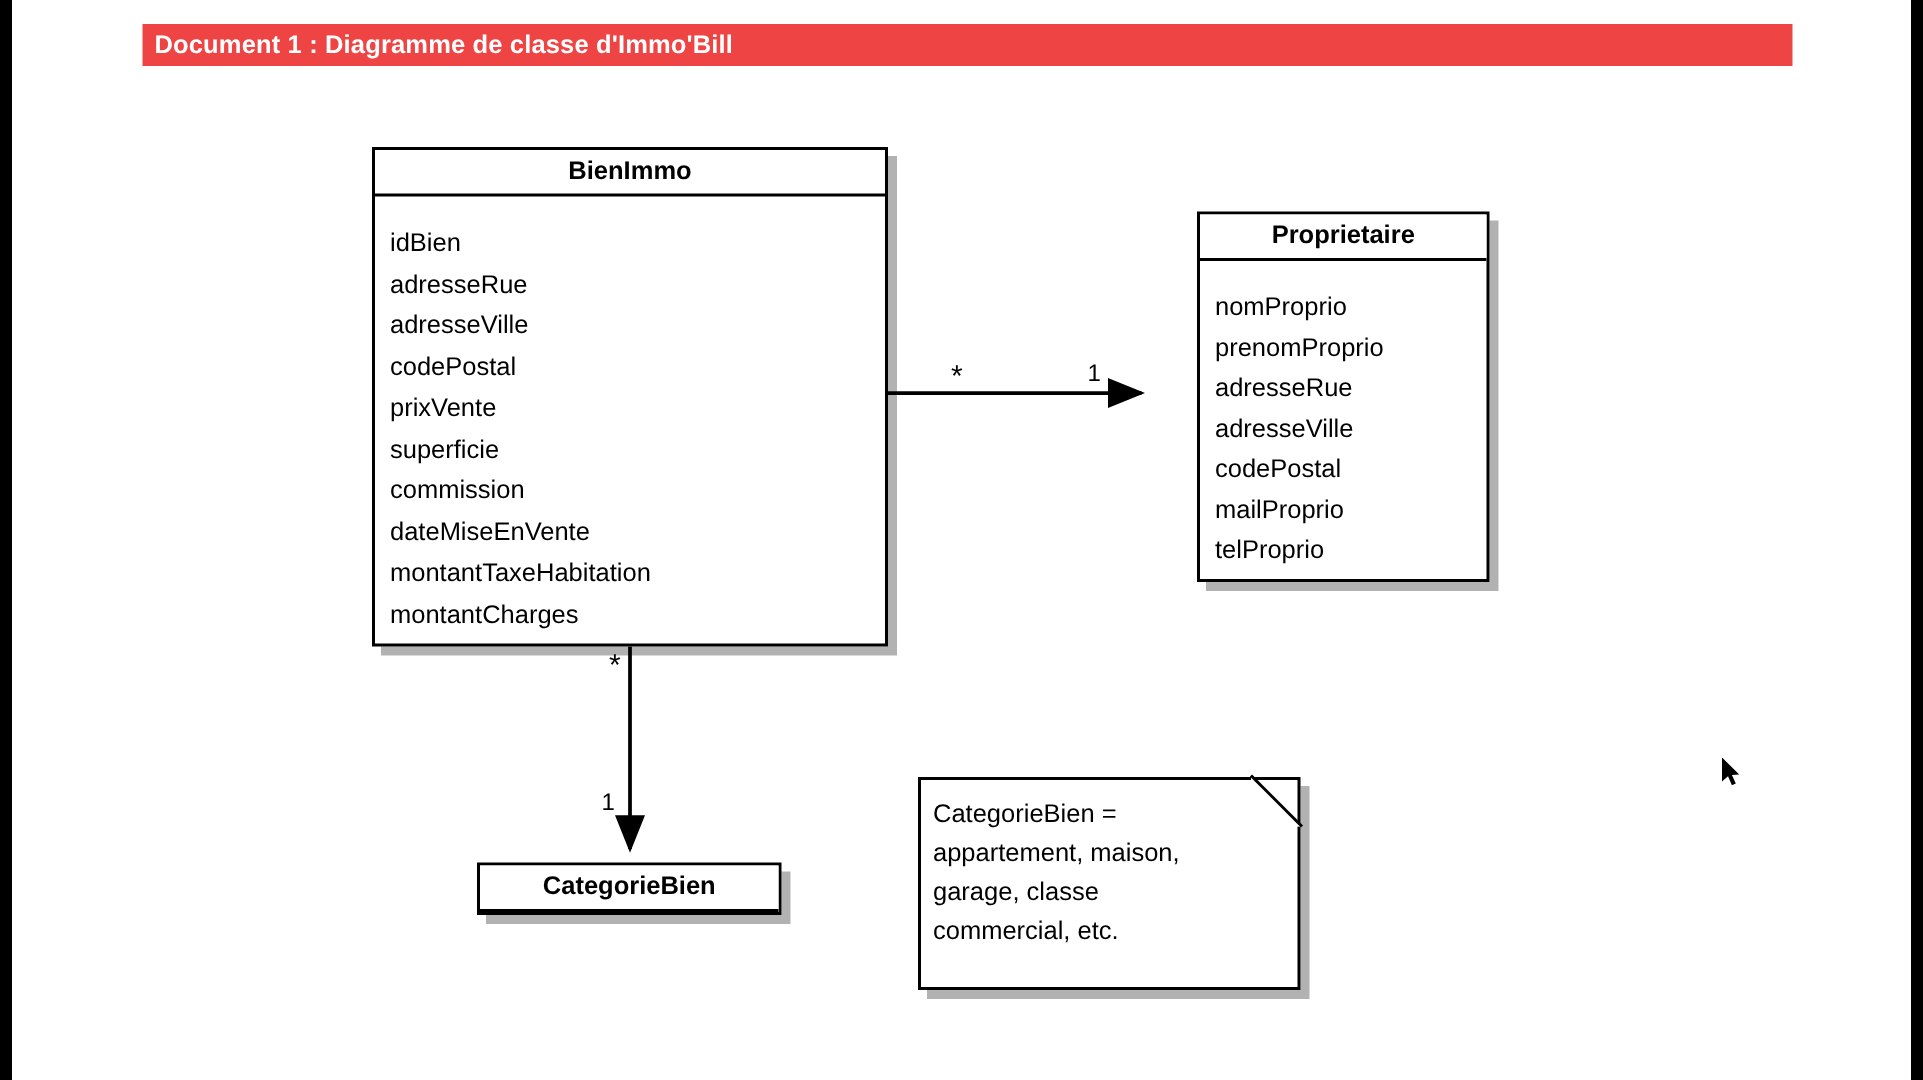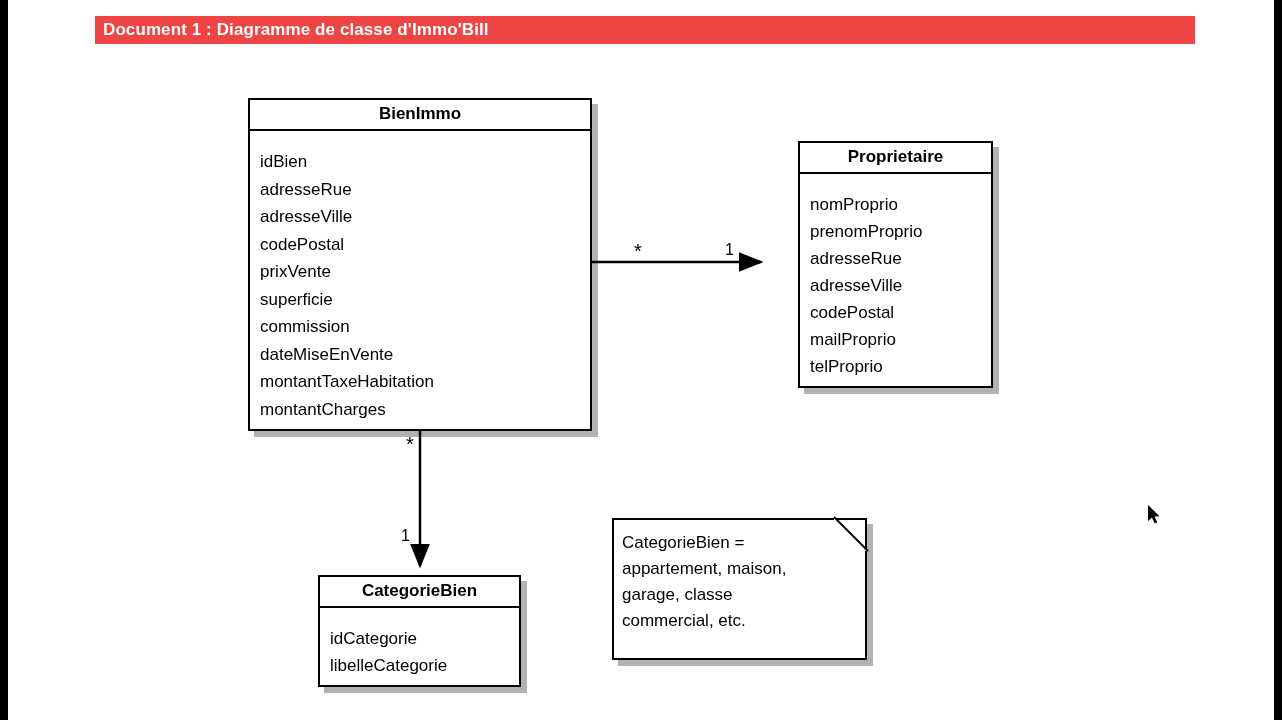--- a/index.html
+++ b/index.html
@@ -206,24 +206,20 @@
       <div>adresseRue</div>
       <div>adresseVille</div>
       <div>codePostal</div>
       <div>mailProprio</div>
       <div>telProprio</div>
     </div>
   </div>
 
   <div class="uml-class" id="class-categoriebien">
     <div class="uml-title">CategorieBien</div>
-    <div class="uml-attrs">
-      <div>idCategorie</div>
-      <div>libelleCategorie</div>
-    </div>
   </div>
 
   <div id="note-categorie">
     <div class="note-body"></div>
     <svg class="note-fold-line" viewBox="0 0 34 34">
       <path d="M2,2 L34,34" stroke="none" fill="none"></path>
       <polygon points="2,2 2,34 34,34" fill="#ffffff" stroke="none"></polygon>
       <path d="M2,32 L32,32" stroke="none"></path>
     </svg>
     <svg class="note-fold-line" viewBox="0 0 34 34" style="overflow:visible">

